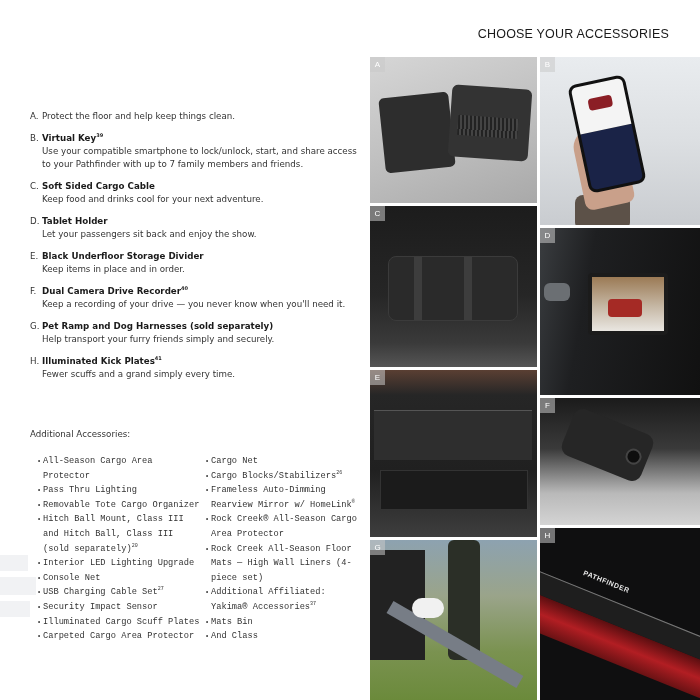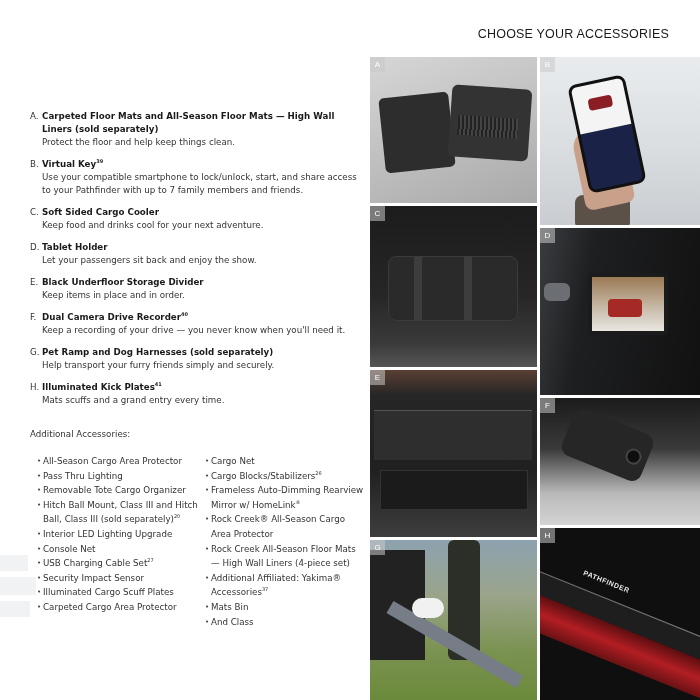--- a/index.html
+++ b/index.html
@@ -20,21 +20,21 @@
     .feature .name { font-weight: bold; color: #1a1a1a; }
     .feature .desc { color: #333; }
     sup { font-size: 5px; vertical-align: super; line-height: 0; }
 
     .additional { position: absolute; left: 30px; top: 428px; width: 340px; font-size: 8.7px; color: #333; }
     .additional .heading { margin-bottom: 13px; line-height: 13px; }
     .cols { display: flex; }
     .col { list-style: none; }
     .col.c1 { width: 165px; margin-left: 7px; }
     .col.c2 { width: 160px; margin-left: 3px; }
-    .col li { position: relative; padding-left: 6px; line-height: 14.6px; }
+    .col li { position: relative; padding-left: 6px; line-height: 14.6px; font-family: Liberation Mono, monospace; }
     .col li::before { content: "•"; position: absolute; left: 0; top: 0; font-size: 7px; color: #444; }
 
     
     .watermark { position: absolute; left: 0; top: 555px; width: 40px; height: 75px; }
     .watermark div { position: absolute; left: 0; background: #f1f2f4; }
 
     
     .tile { position: absolute; overflow: hidden; }
     .tile .label {
       position: absolute; top: 0; left: 0; width: 15px; height: 15px;
@@ -87,35 +87,34 @@
   </style>
 </head>
 <body>
 
 <div class="page-title">CHOOSE YOUR ACCESSORIES</div>
 
 <div class="features">
   <div class="feature">
     <span class="letter">A.</span>
     <div class="body">
-      <div class="name"><span>Carpeted Floor Mats and All-Season Floor Mats — High Wall Liners (sold separately)</span></div>
       <div class="desc">Protect the floor and help keep things clean.</div>
     </div>
   </div>
   <div class="feature">
     <span class="letter">B.</span>
     <div class="body">
       <div class="name"><span>Virtual Key</span><sup>39</sup></div>
       <div class="desc">Use your compatible smartphone to lock/unlock, start, and share access to your Pathfinder with up to 7 family members and friends.</div>
     </div>
   </div>
   <div class="feature">
     <span class="letter">C.</span>
     <div class="body">
-      <div class="name"><span>Soft Sided Cargo Cooler</span></div>
+      <div class="name"><span>Soft Sided Cargo Cable</span></div>
       <div class="desc">Keep food and drinks cool for your next adventure.</div>
     </div>
   </div>
   <div class="feature">
     <span class="letter">D.</span>
     <div class="body">
       <div class="name"><span>Tablet Holder</span></div>
       <div class="desc">Let your passengers sit back and enjoy the show.</div>
     </div>
   </div>
@@ -137,21 +136,21 @@
     <span class="letter">G.</span>
     <div class="body">
       <div class="name"><span>Pet Ramp and Dog Harnesses (sold separately)</span></div>
       <div class="desc">Help transport your furry friends simply and securely.</div>
     </div>
   </div>
   <div class="feature">
     <span class="letter">H.</span>
     <div class="body">
       <div class="name"><span>Illuminated Kick Plates</span><sup>41</sup></div>
-      <div class="desc">Mats scuffs and a grand entry every time.</div>
+      <div class="desc">Fewer scuffs and a grand simply every time.</div>
     </div>
   </div>
 </div>
 
 <div class="watermark">
   <div style="top:0;width:28px;height:16px;"></div>
   <div style="top:22px;width:36px;height:18px;"></div>
   <div style="top:46px;width:30px;height:16px;"></div>
 </div>
 

